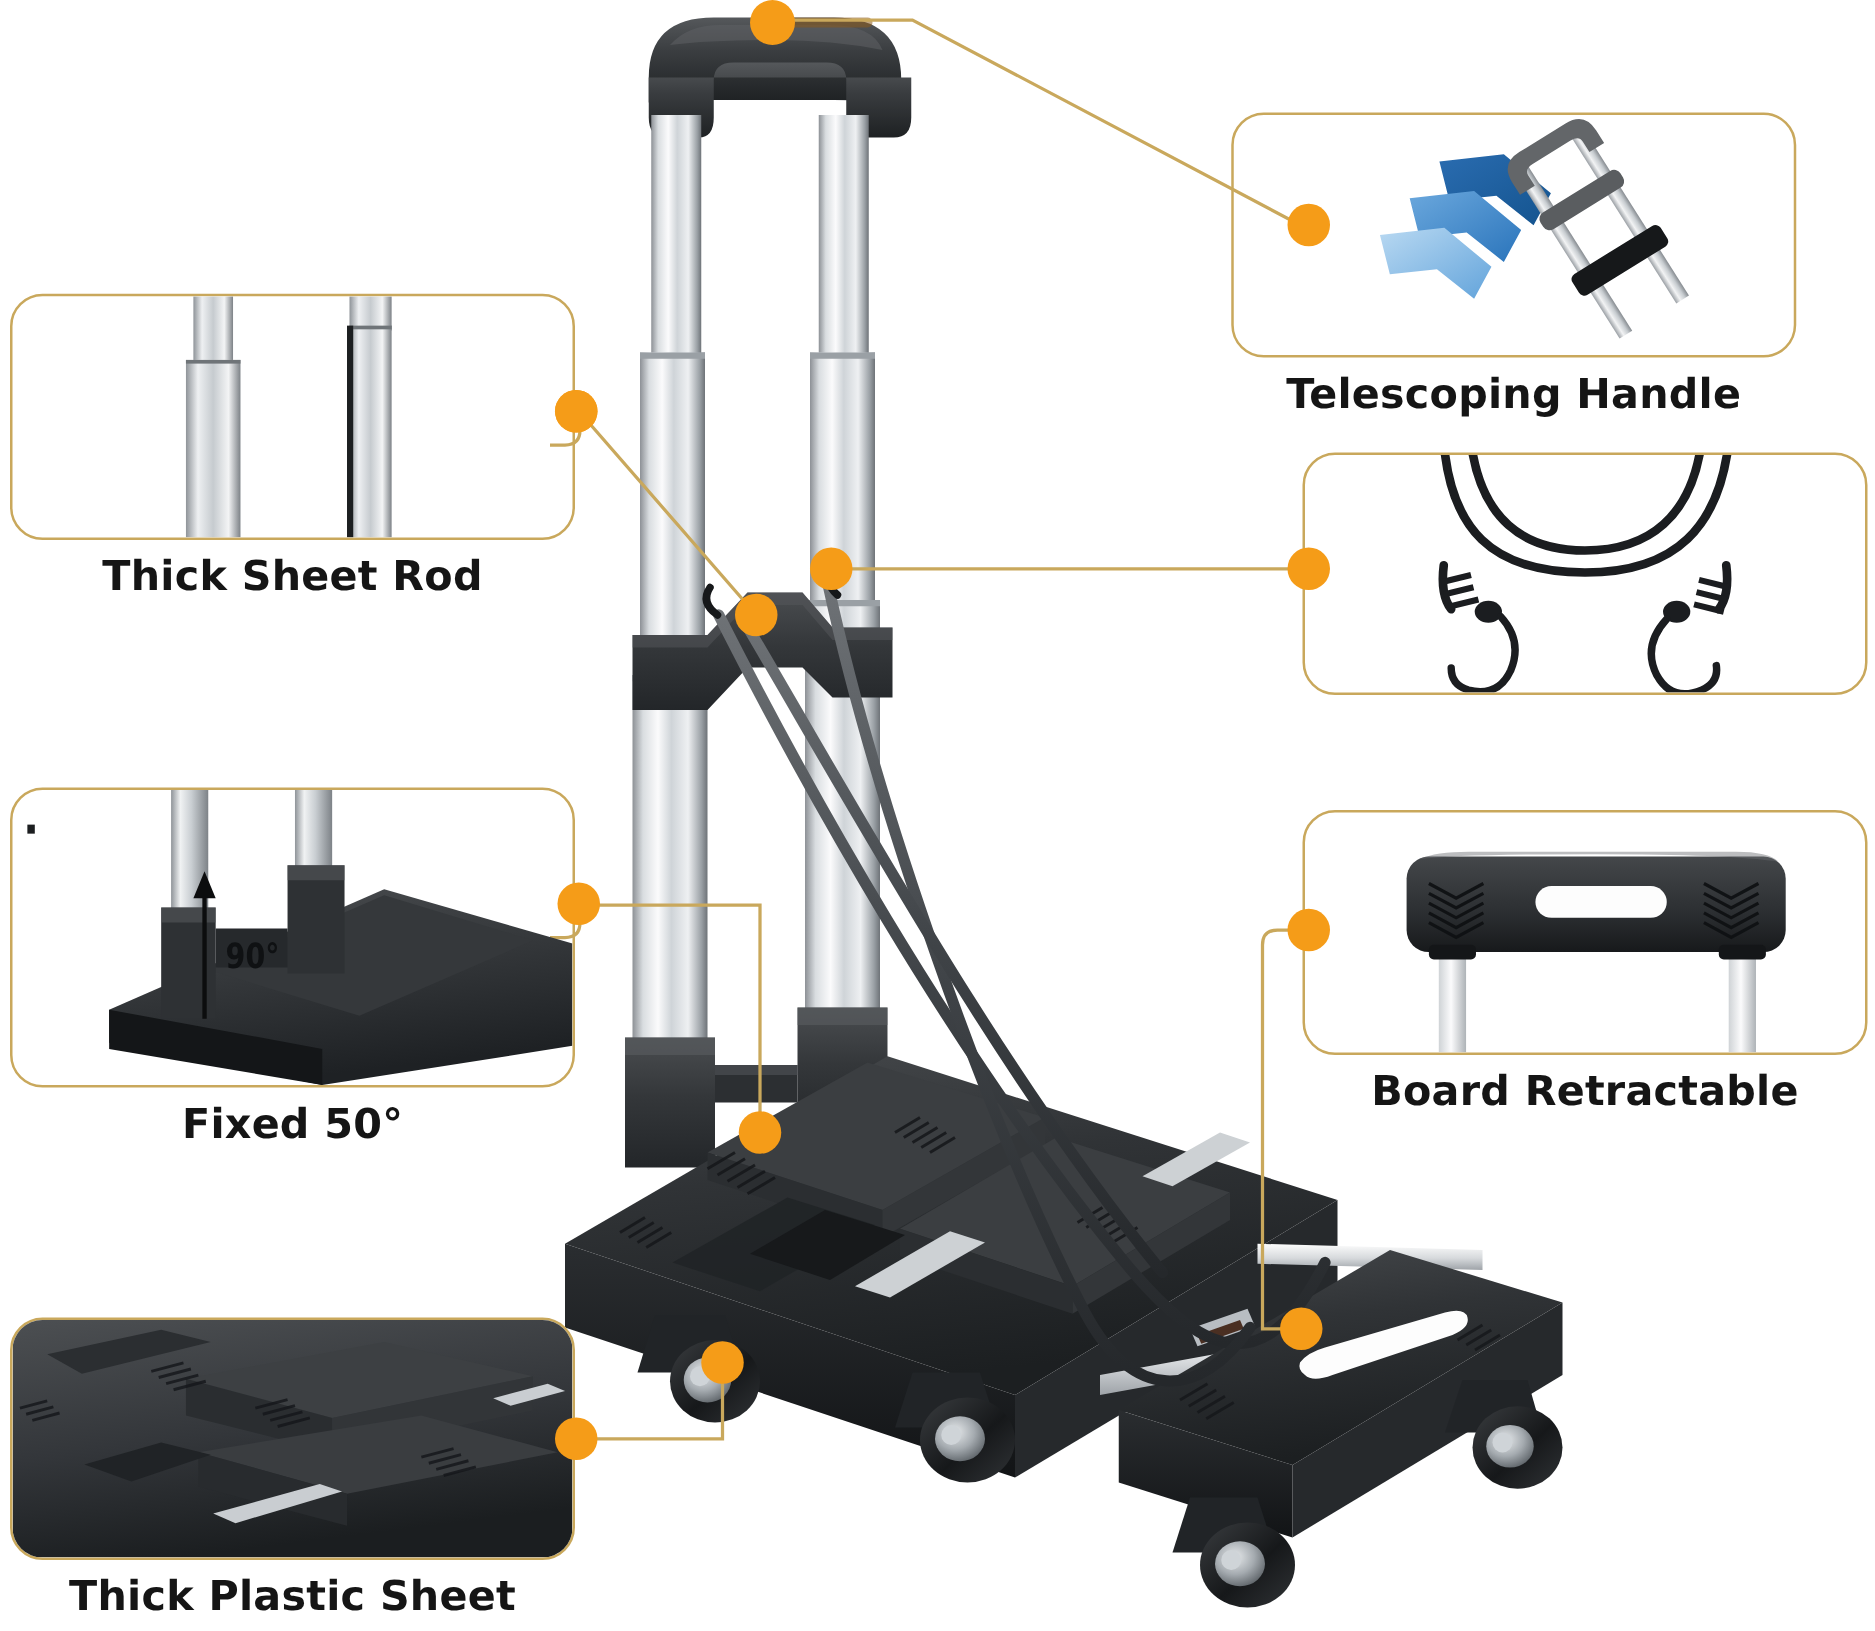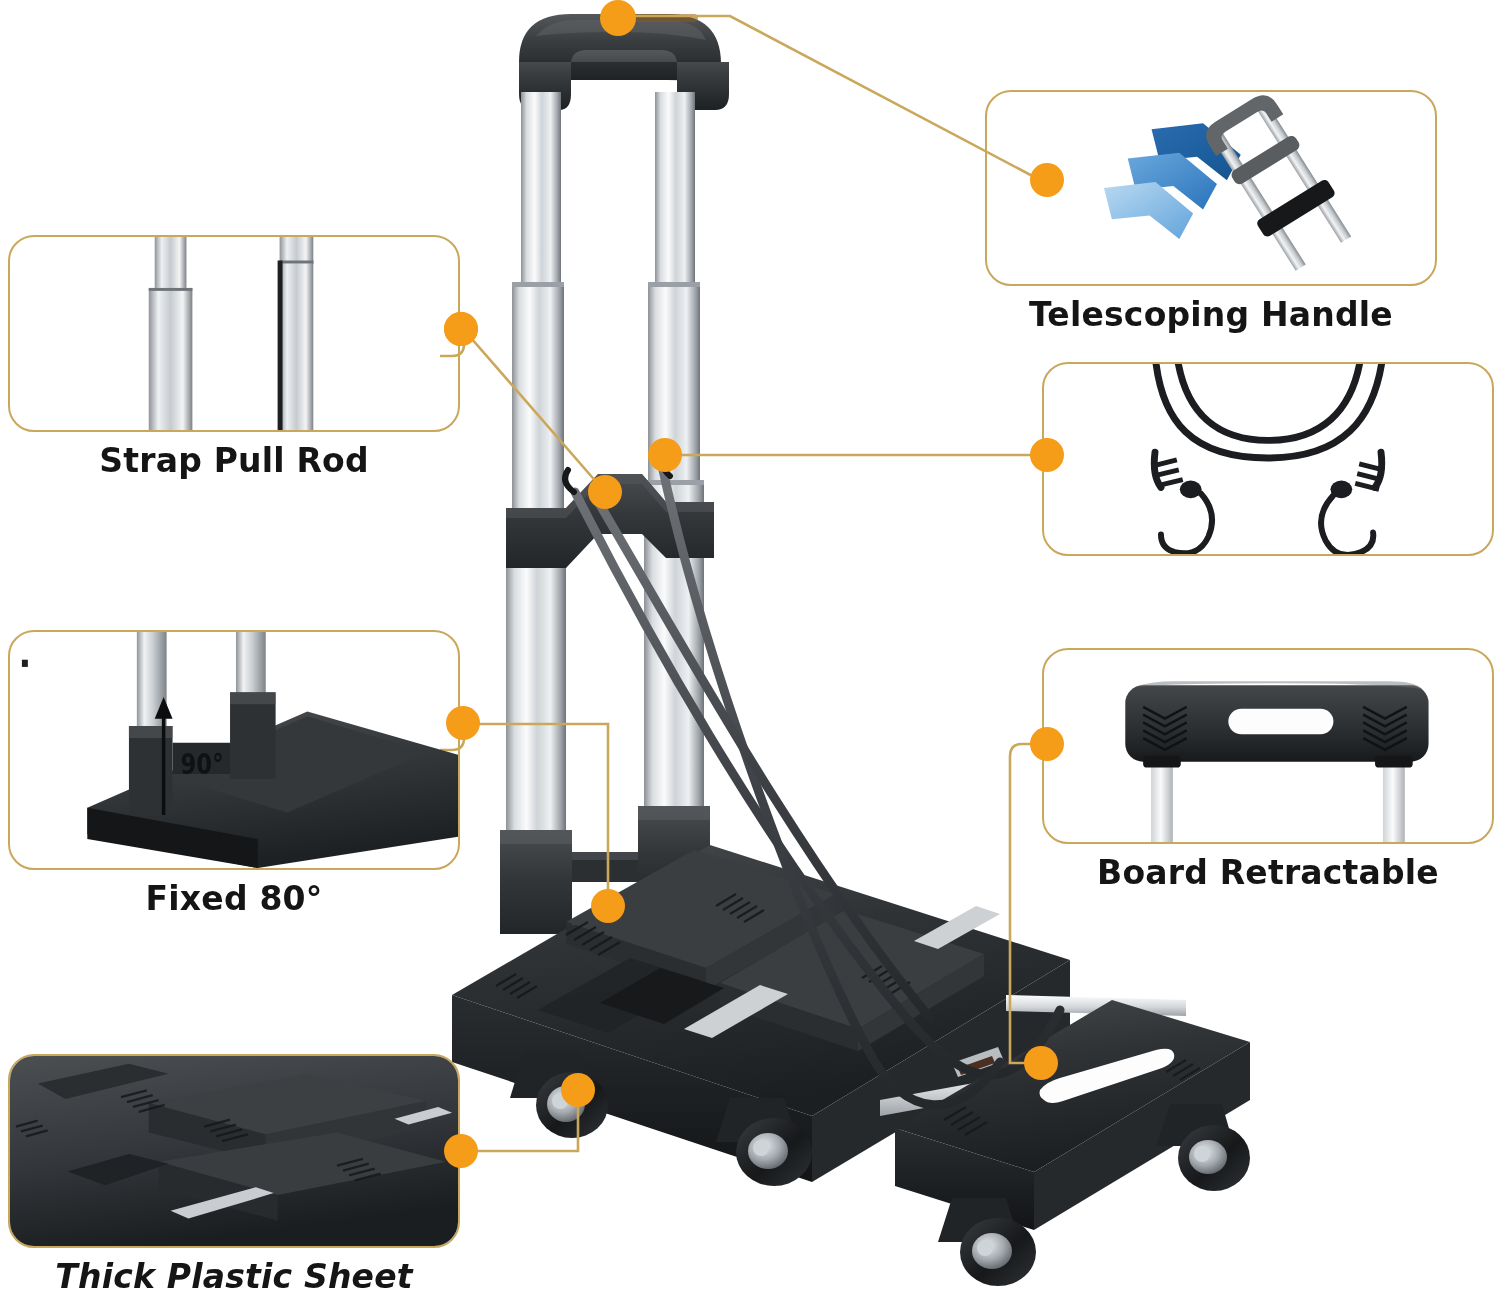--- a/index.html
+++ b/index.html
@@ -285,21 +285,21 @@
         </defs>
         <rect x="146" y="0" width="32" height="56" fill="url(#rodA)"></rect>
         <rect x="140" y="52" width="44" height="145" fill="url(#rodA)"></rect>
         <rect x="140" y="52" width="44" height="3" fill="#6f7478"></rect>
         <rect x="272" y="0" width="34" height="28" fill="url(#rodA)"></rect>
         <rect x="272" y="24" width="34" height="173" fill="url(#rodA)"></rect>
         <rect x="272" y="24" width="34" height="3" fill="#6f7478"></rect>
         <rect x="270" y="24" width="5" height="173" fill="#1d1f21"></rect>
       </svg>
     </div>
-    <div class="caption">Strap Pull Rod</div>
+    <div class="caption">Thick Sheet Rod</div>
   </div>
 
   <div class="callout" style="left:8px;top:630px;width:452px;">
     <div class="frame" style="height:240px;">
       <svg class="thumb" viewBox="0 0 452 196" preserveAspectRatio="none">
         <defs>
           <linearGradient id="rodB" x1="0" y1="0" x2="1" y2="0">
             <stop offset="0%" stop-color="#8f9499"></stop>
               <stop offset="25%" stop-color="#f0f2f3"></stop>
             <stop offset="55%" stop-color="#c9ced2"></stop>
@@ -325,24 +325,24 @@
         <path d="M164,92 h58 v26 h-58 z" fill="#26292c"></path>
 
         <g stroke="#0c0d0e" stroke-width="3.5" fill="none">
           <path d="M155,152 V62"></path>
         </g>
         <path d="M155,54 l9,18 h-18 z" fill="#0c0d0e"></path>
         <text x="172" y="118" font-family="DejaVu Sans, sans-serif" font-size="23" font-weight="bold" fill="#0f1113">90°</text>
         <rect x="12" y="23" width="6" height="6" fill="#1c1e20"></rect>
       </svg>
     </div>
-    <div class="caption">Fixed 80°</div>
-  </div>
-
-  <div class="callout" style="left:8px;top:1054px;width:452px;font-style:italic;">
+    <div class="caption">Fixed 50°</div>
+  </div>
+
+  <div class="callout" style="left:8px;top:1054px;width:452px;">
     <div class="frame" style="height:194px;">
       <svg class="thumb" viewBox="0 0 452 194" preserveAspectRatio="none">
         <defs>
           <linearGradient id="deckC" x1="0" y1="0" x2="0.3" y2="1">
             <stop offset="0%" stop-color="#4c4f52"></stop>
               <stop offset="55%" stop-color="#33363a"></stop>
             <stop offset="100%" stop-color="#1b1e20"></stop>
           </linearGradient>
         </defs>
         <rect x="0" y="0" width="452" height="194" fill="url(#deckC)"></rect>

